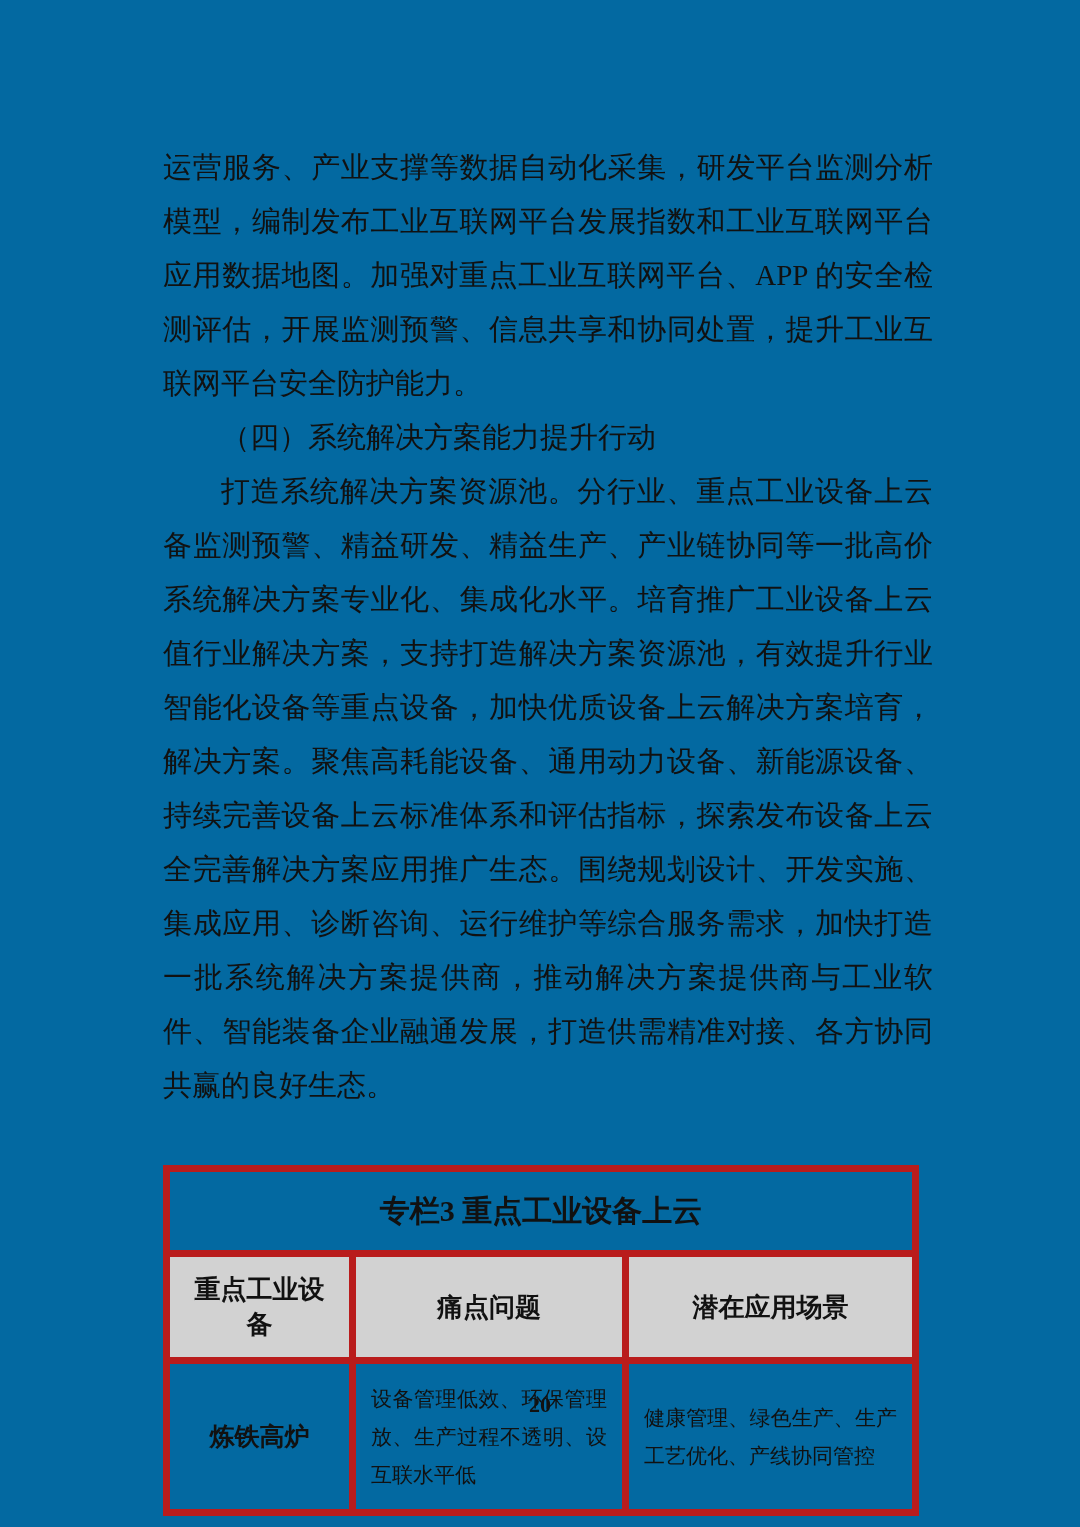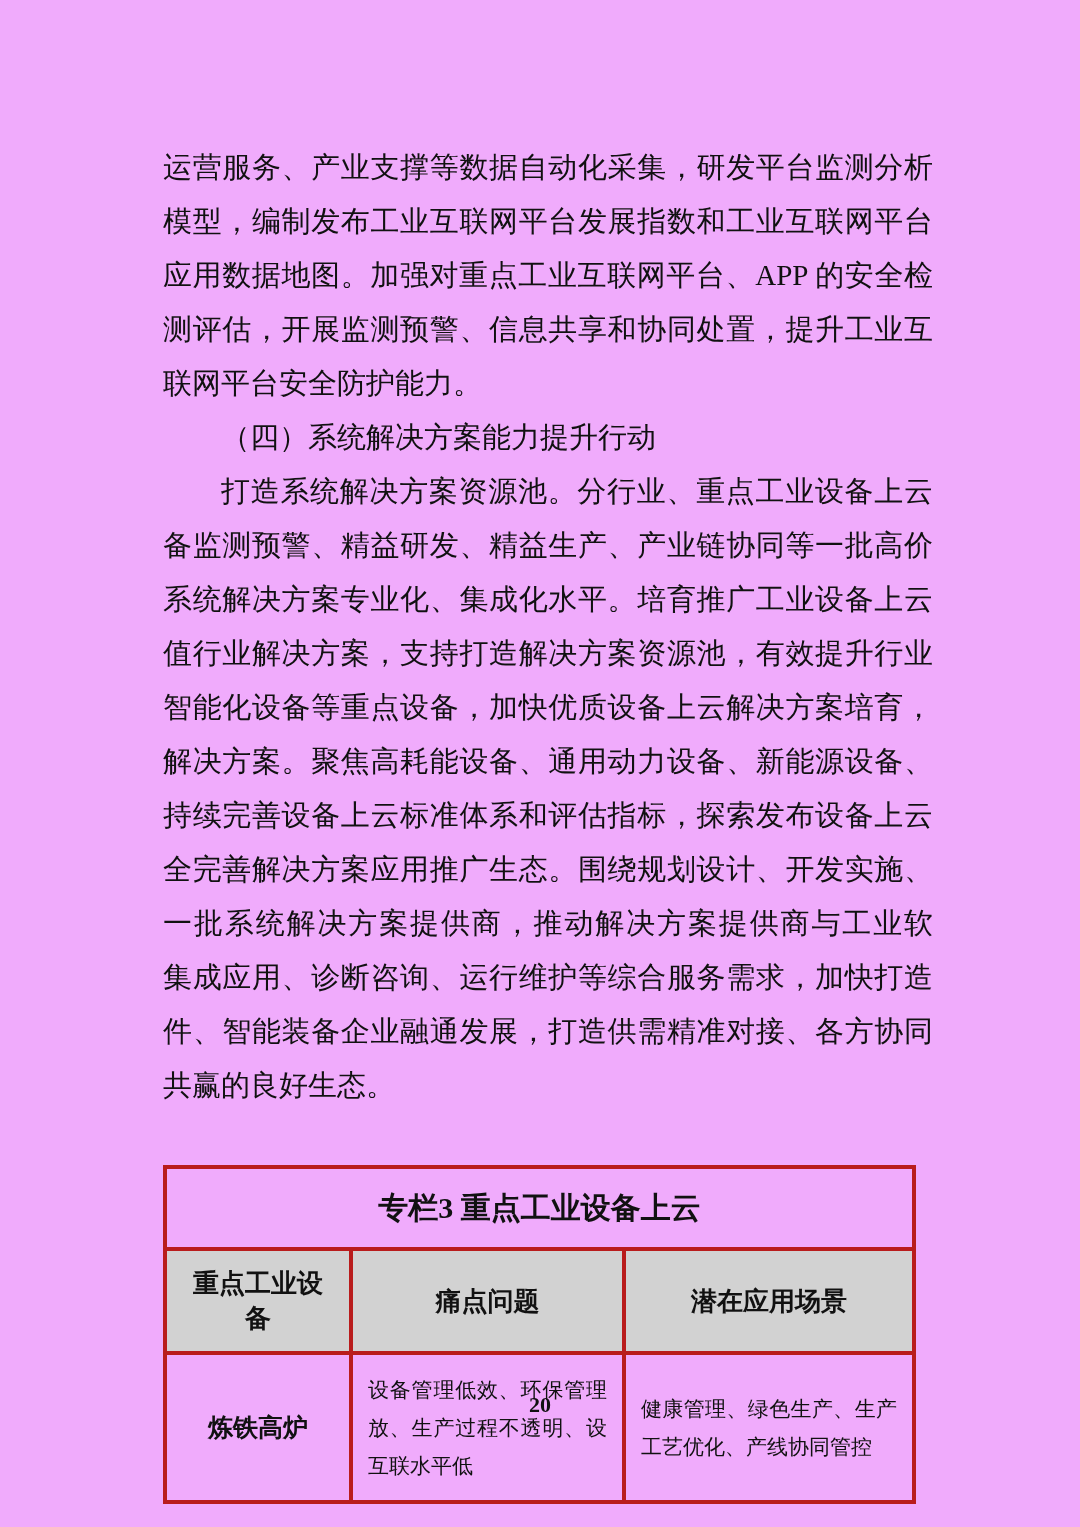--- a/index.html
+++ b/index.html
@@ -1,21 +1,21 @@
 <!DOCTYPE html>
 <html><head>
 <meta charset="utf-8">
 <style>
   html,body { margin:0; padding:0; background:#888; }
   .page {
     position: relative;
     width: 1080px;
     height: 1527px;
     margin: 0 auto;
-    background: #f0abfc;
+    background: #0369a1;
     color: #111111;
     font-family: "Liberation Serif", "DejaVu Serif", serif;
     overflow: hidden;
   }
   .content {
     position: absolute;
     left: 163px;
     top: 140px;
     width: 770px;
   }
@@ -39,21 +39,21 @@
 
   table.box {
     position: absolute;
     left: 163px;
     top: 1165px;
     width: 749px;
     border-collapse: collapse;
     table-layout: fixed;
   }
   table.box td {
-    border: 4px solid #b91c1c;
+    border: 7px solid #b91c1c;
     padding: 15px;
     vertical-align: middle;
   }
   .t-title {
     height: 48px;
     text-align: center;
     font-weight: bold;
     font-size: 30px;
     font-family: "Liberation Serif", "DejaVu Serif", serif;
   }
@@ -122,22 +122,22 @@
     </div>
     <div class="line j">值行业解决方案，支持打造解决方案资源池，有效提升行业</div>
     <div class="line j">智能化设备等重点设备，加快优质设备上云解决方案培育，</div>
     <div class="line j">
       <b>解决方案。</b><span>聚焦高耗能设备、通用动力设备、新能源设备、</span>
     </div>
     <div class="line j">持续完善设备上云标准体系和评估指标，探索发布设备上云</div>
     <div class="line j">
       <b>全完善解决方案应用推广生态。</b><span>围绕规划设计、开发实施、</span>
     </div>
+    <div class="line j">集成应用、诊断咨询、运行维护等综合服务需求，加快打造</div>
     <div class="line j">一批系统解决方案提供商，推动解决方案提供商与工业软</div>
-    <div class="line j">集成应用、诊断咨询、运行维护等综合服务需求，加快打造</div>
     <div class="line j">件、智能装备企业融通发展，打造供需精准对接、各方协同</div>
     <div class="line last">共赢的良好生态。</div>
   </div>
 
   <table class="box">
     <colgroup>
       <col style="width:186px">
       <col style="width:273px">
       <col style="width:290px">
     </colgroup>

